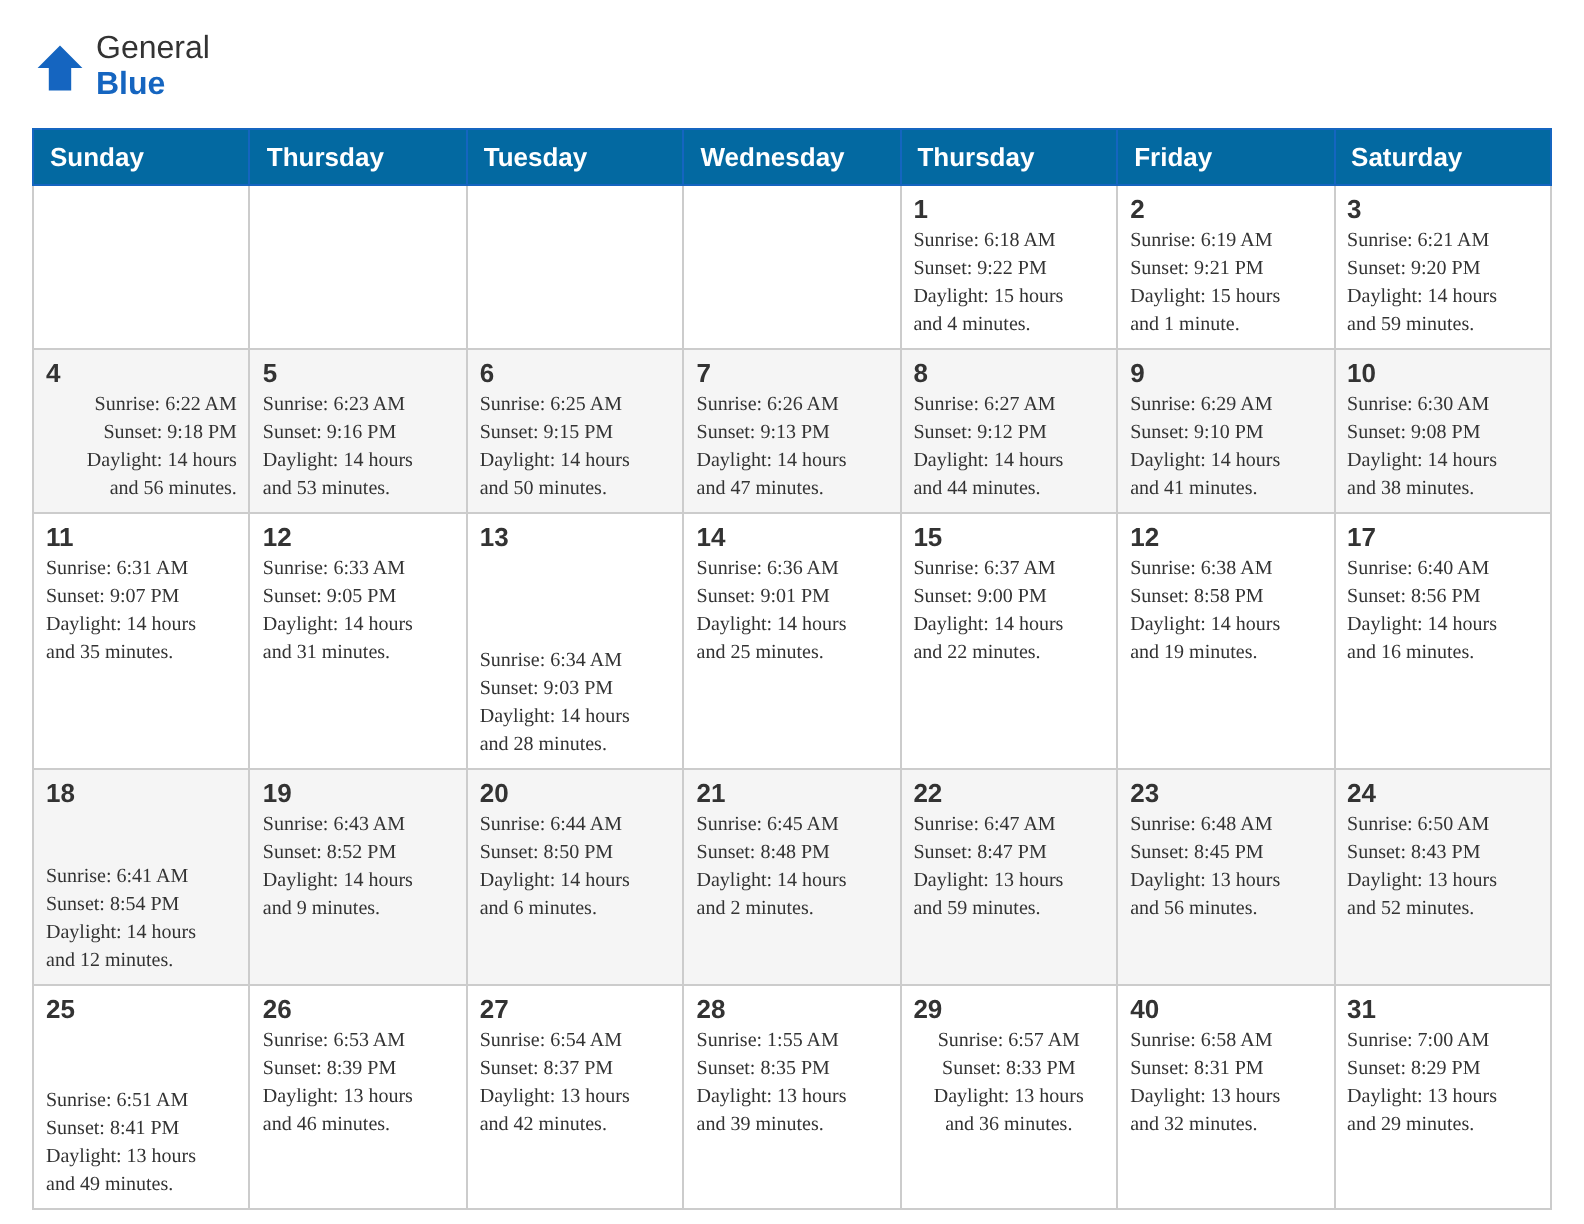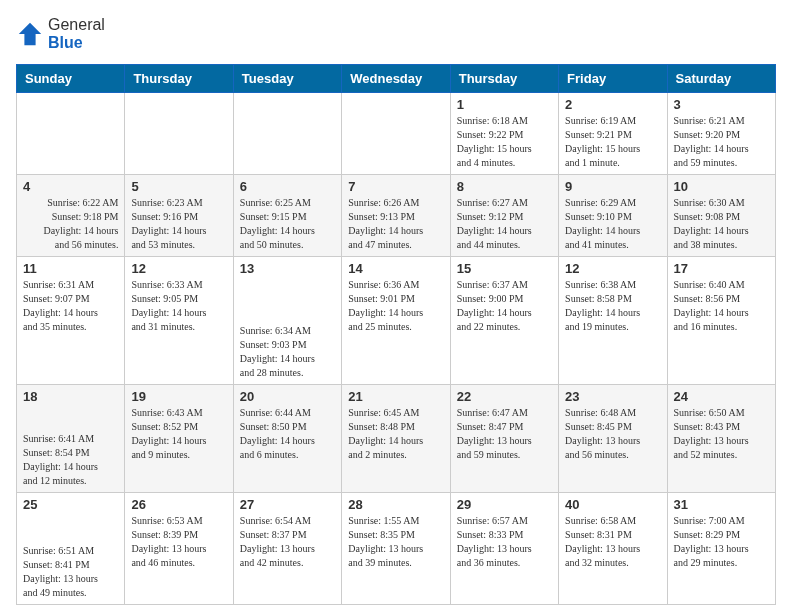--- a/index.html
+++ b/index.html
@@ -320,21 +320,21 @@
         </td>
         <td>
           <div class="day-number">28</div>
           <div class="day-info" style="white-space: pre-line;">Sunrise: 1:55 AM
 Sunset: 8:35 PM
 Daylight: 13 hours
 and 39 minutes.</div>
         </td>
         <td>
           <div class="day-number">29</div>
-          <div class="day-info" style="white-space: pre-line;">Sunrise: 6:57 AM
+          <div class="day-info" style="white-space: pre-line; text-align: center;">Sunrise: 6:57 AM
 Sunset: 8:33 PM
 Daylight: 13 hours
 and 36 minutes.</div>
         </td>
         <td>
           <div class="day-number">40</div>
           <div class="day-info" style="white-space: pre-line;">Sunrise: 6:58 AM
 Sunset: 8:31 PM
 Daylight: 13 hours
 and 32 minutes.</div>

